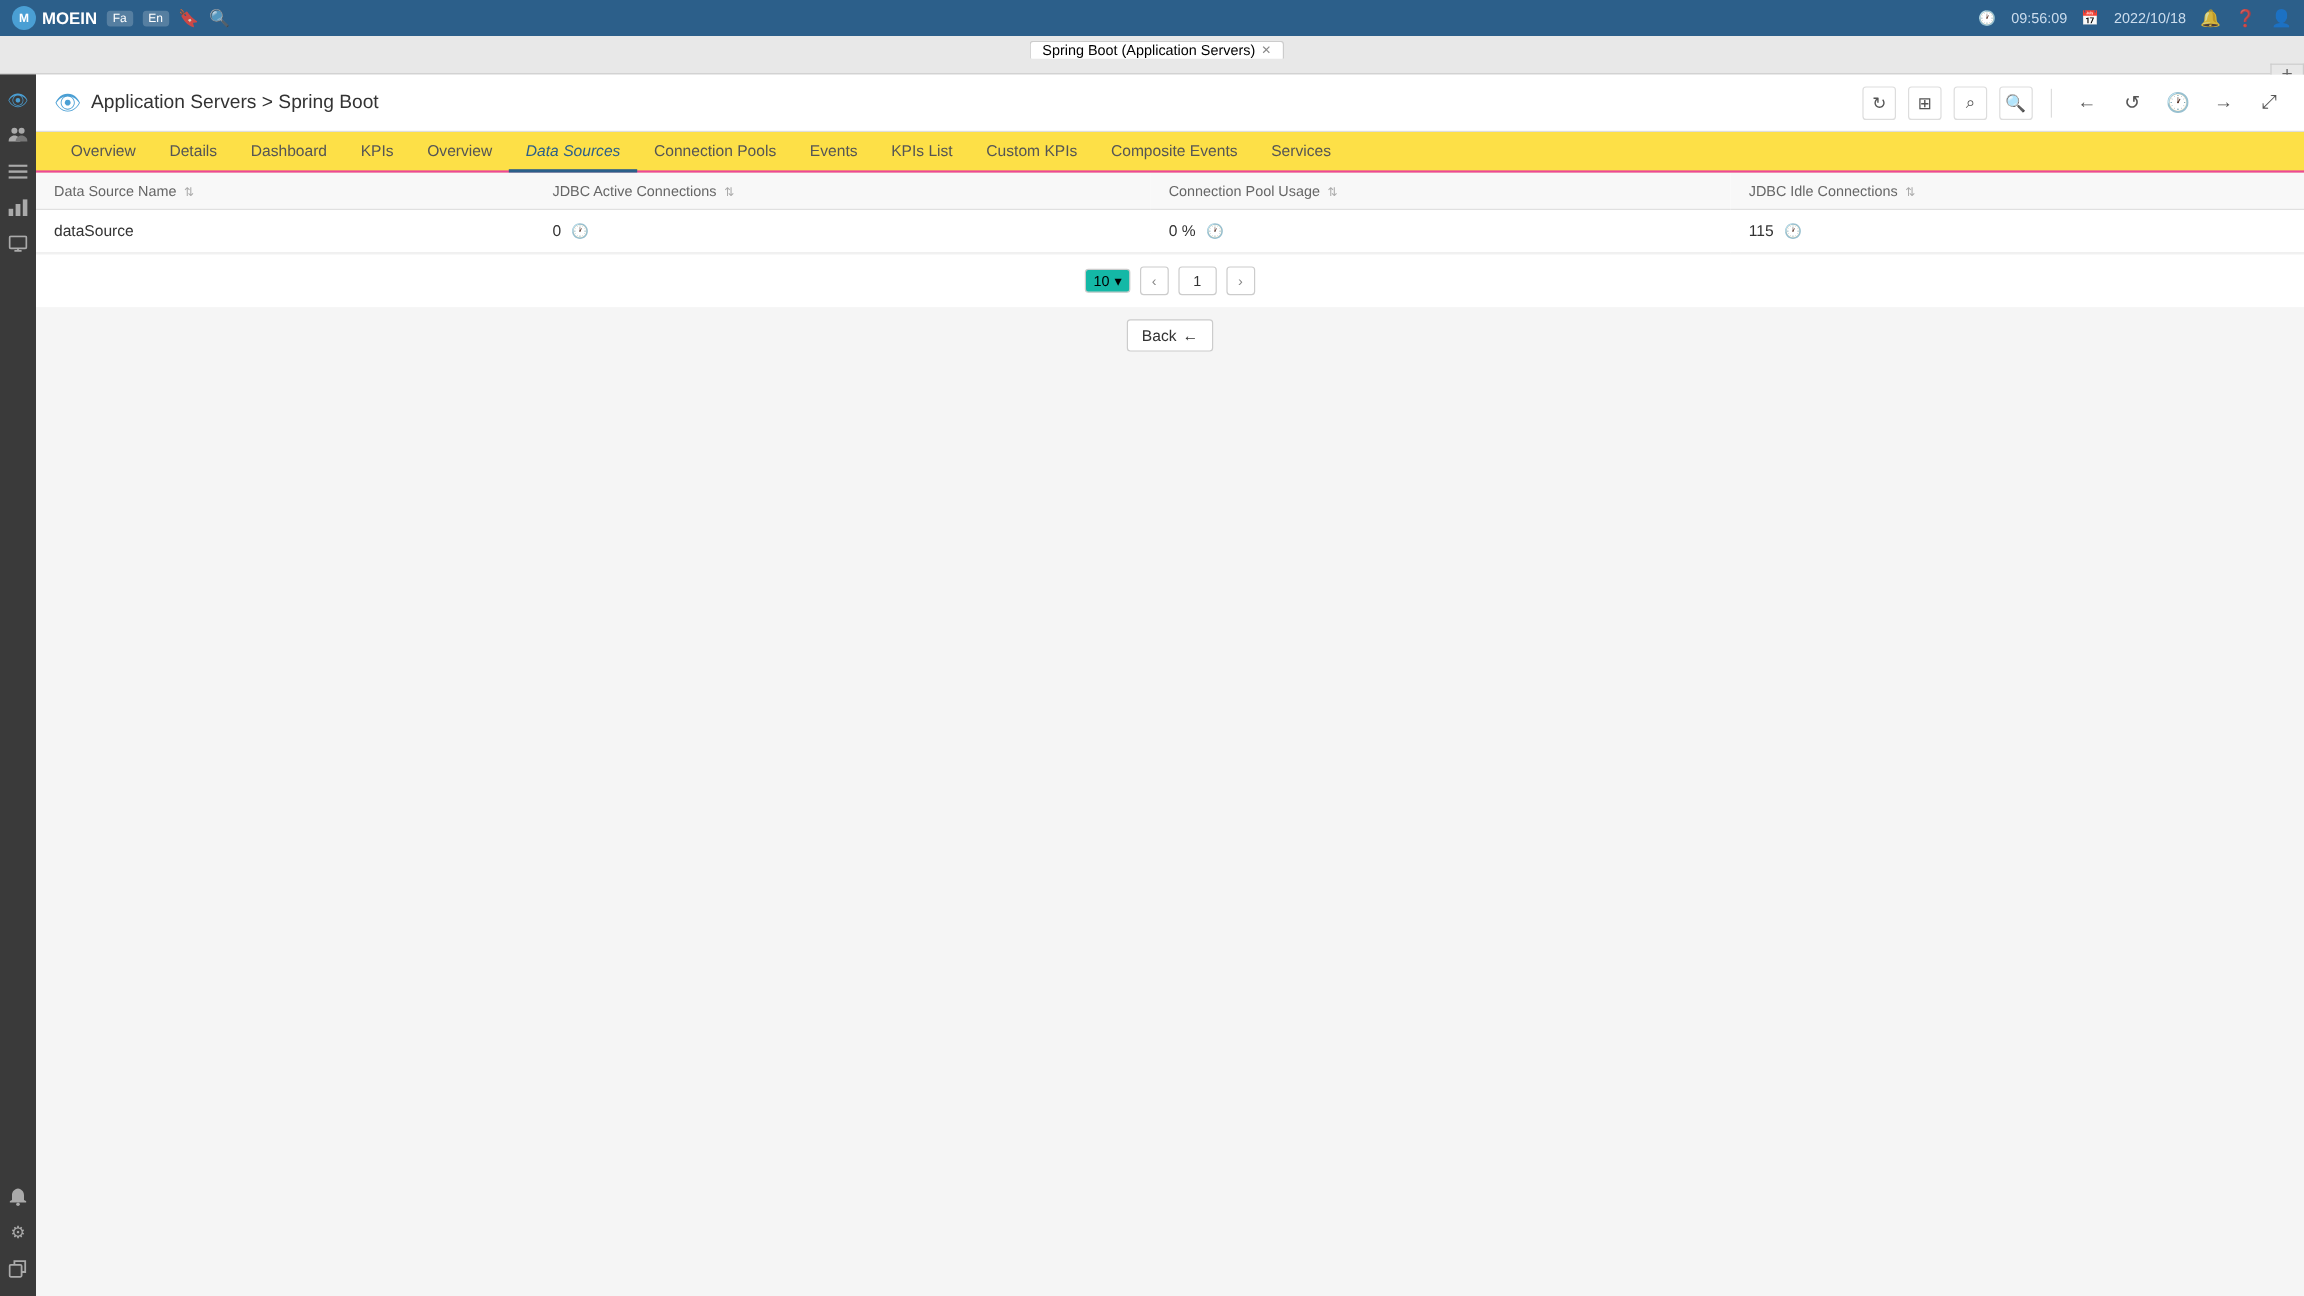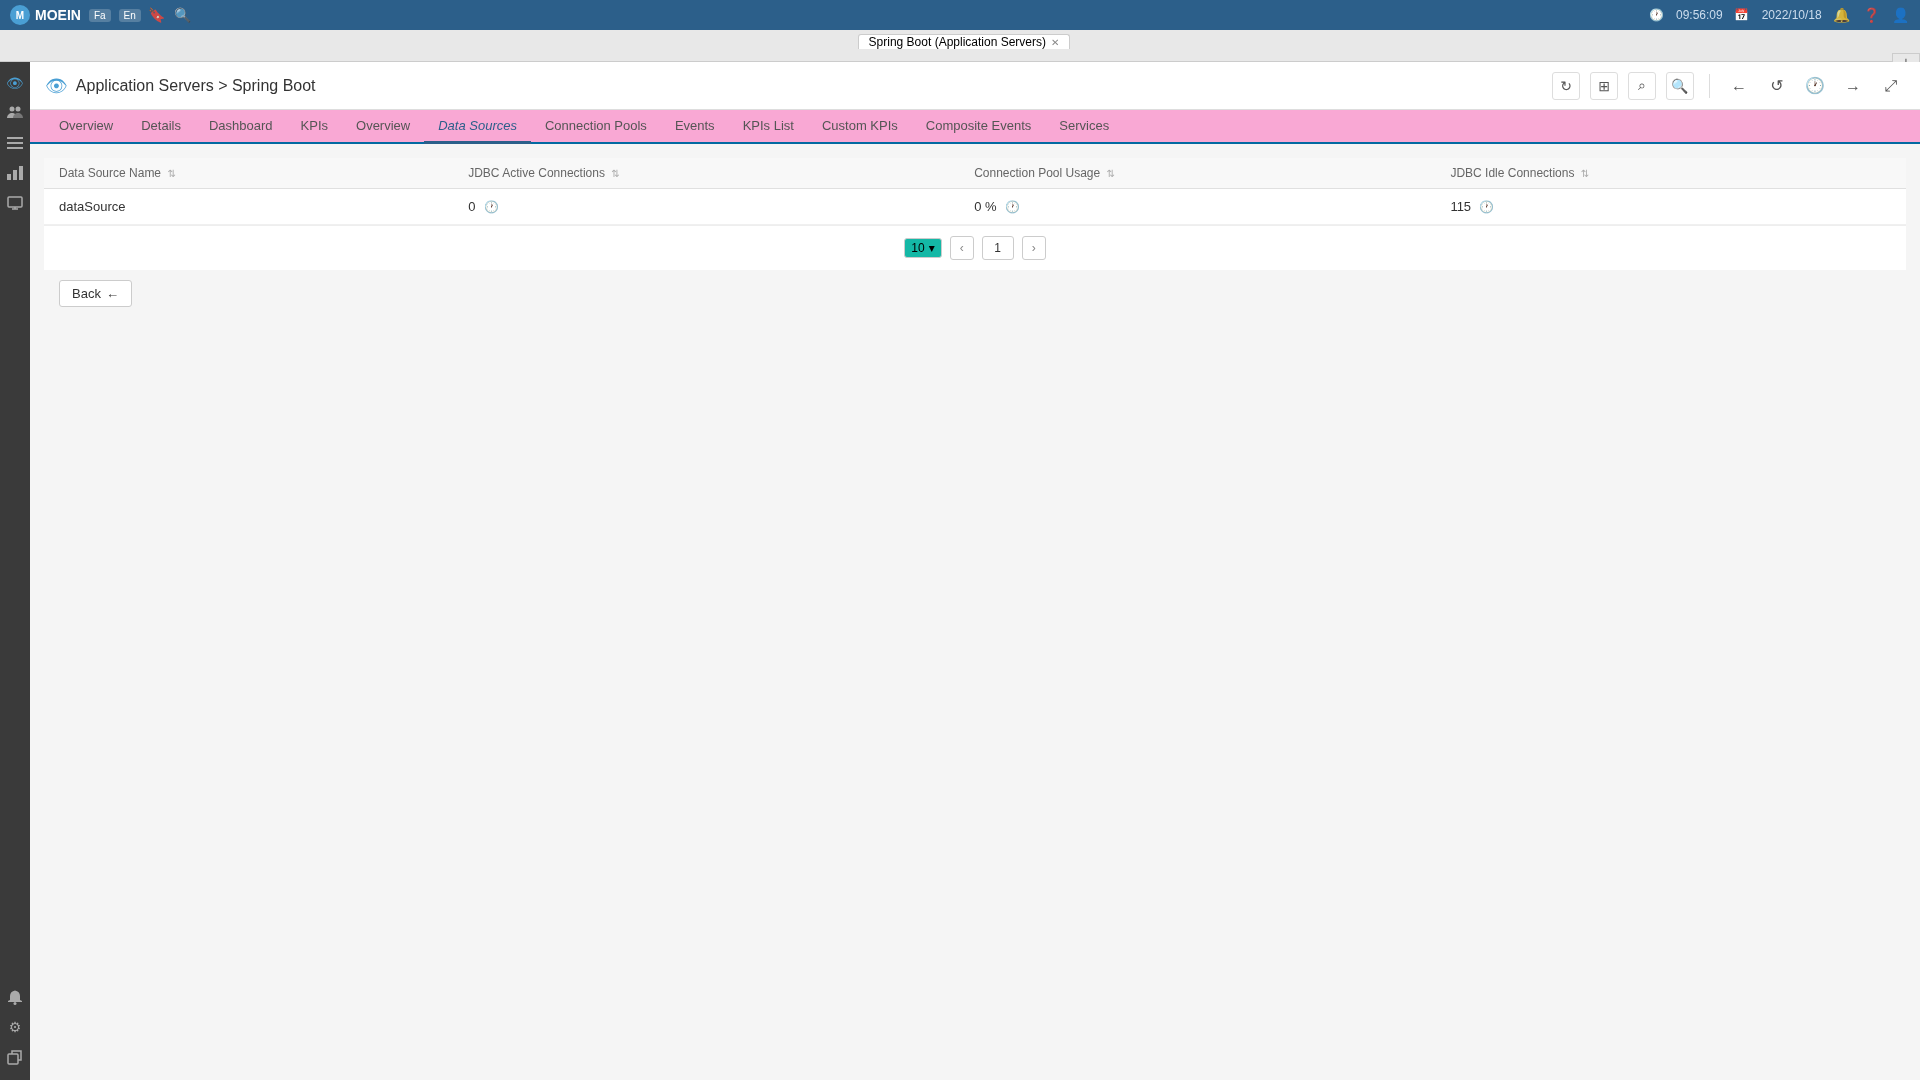--- a/index.html
+++ b/index.html
@@ -61,31 +61,31 @@
       width: 28px; height: 28px; display: flex; align-items: center; justify-content: center;
       border: 1px solid #ddd; border-radius: 3px; cursor: pointer; background: white;
       font-size: 14px; color: #555;
     }
     .action-divider { width: 1px; height: 24px; background: #ddd; margin: 0 5px; }
     .nav-btn { width: 28px; height: 28px; display: flex; align-items: center; justify-content: center; cursor: pointer; color: #555; font-size: 16px; }
 
     
     .nav-tabs {
       display: flex; align-items: center;
-      background: #f9a8d4; border-bottom: 2px solid #0369a1;
+      background: #fde047; border-bottom: 2px solid #ec4899;
       padding: 0 15px; gap: 0;
     }
     .nav-tab {
       padding: 8px 14px; font-size: 13px; color: #555; cursor: pointer;
       border-bottom: 3px solid transparent; margin-bottom: -2px; white-space: nowrap;
     }
     .nav-tab.active { color: #2c5f8a; border-bottom-color: #2c5f8a; font-weight: 500; font-style: italic; }
 
     
-    .table-area { flex: 1; background: #f5f5f5; padding: 14px; overflow: auto; }
+    .table-area { flex: 1; background: #f5f5f5; padding: 0; overflow: auto; }
 
     table {
       width: 100%; border-collapse: collapse; background: white;
     }
     thead { background: #f8f8f8; }
     th {
       padding: 8px 15px; text-align: left; font-size: 12px; color: #666;
       font-weight: normal; border-bottom: 1px solid #e0e0e0;
       white-space: nowrap;
     }
@@ -110,21 +110,21 @@
       width: 24px; height: 24px; display: flex; align-items: center; justify-content: center;
       border: 1px solid #ccc; border-radius: 3px; font-size: 12px; color: #888; cursor: pointer;
     }
     .page-input {
       width: 32px; height: 24px; text-align: center; border: 1px solid #ccc;
       border-radius: 3px; font-size: 12px; color: #333;
     }
 
     
     .back-btn-area {
-      display: flex; justify-content: flex-start; padding: 10px 15px;
+      display: flex; justify-content: center; padding: 10px 15px;
       background: #f5f5f5;
     }
     .back-btn {
       display: flex; align-items: center; gap: 5px;
       border: 1px solid #ccc; background: white; padding: 5px 12px;
       border-radius: 3px; font-size: 13px; color: #333; cursor: pointer;
     }
   </style>
 </head>
 <body>

